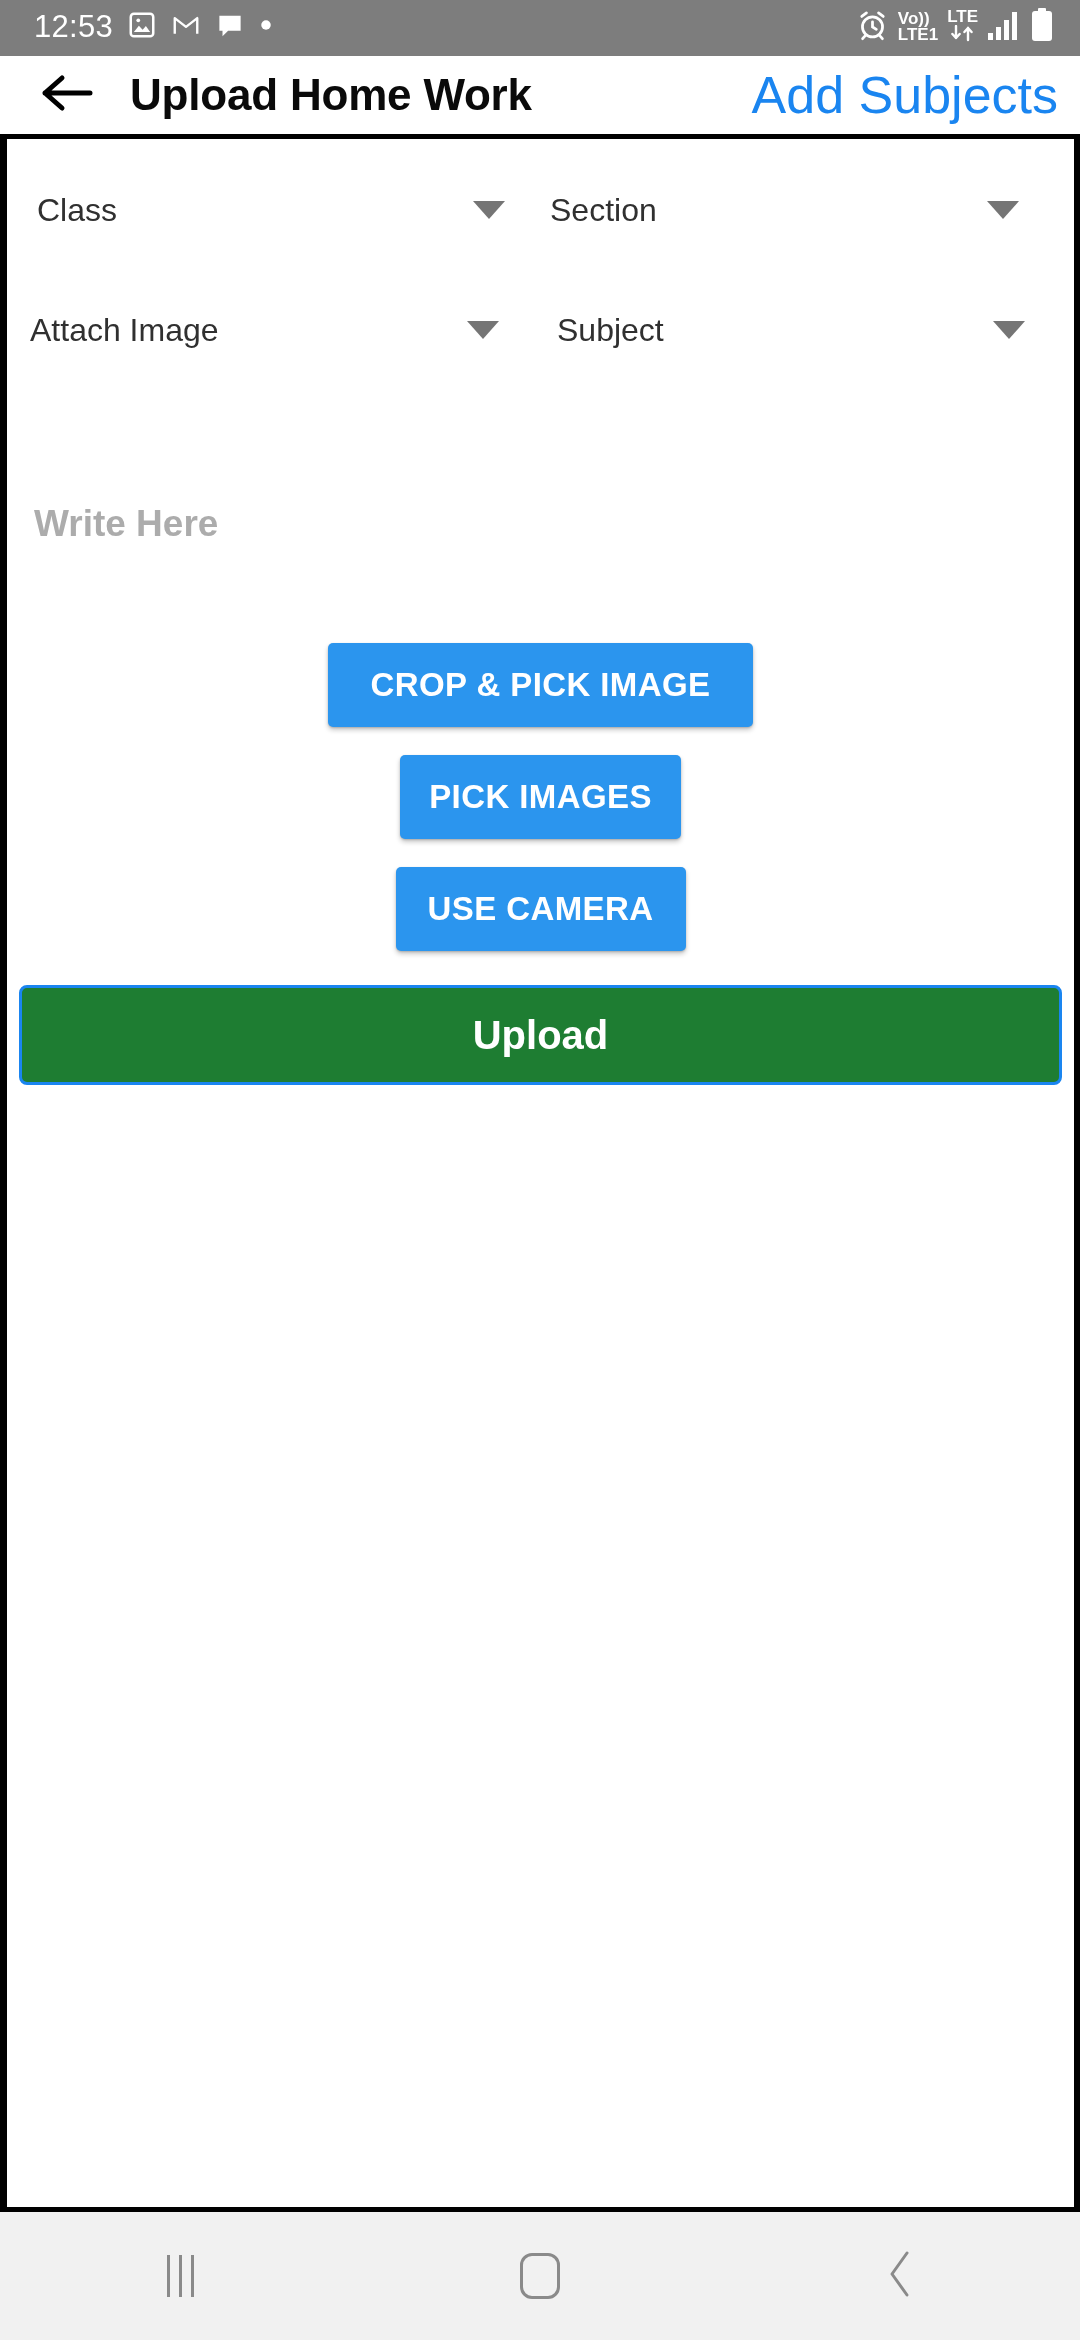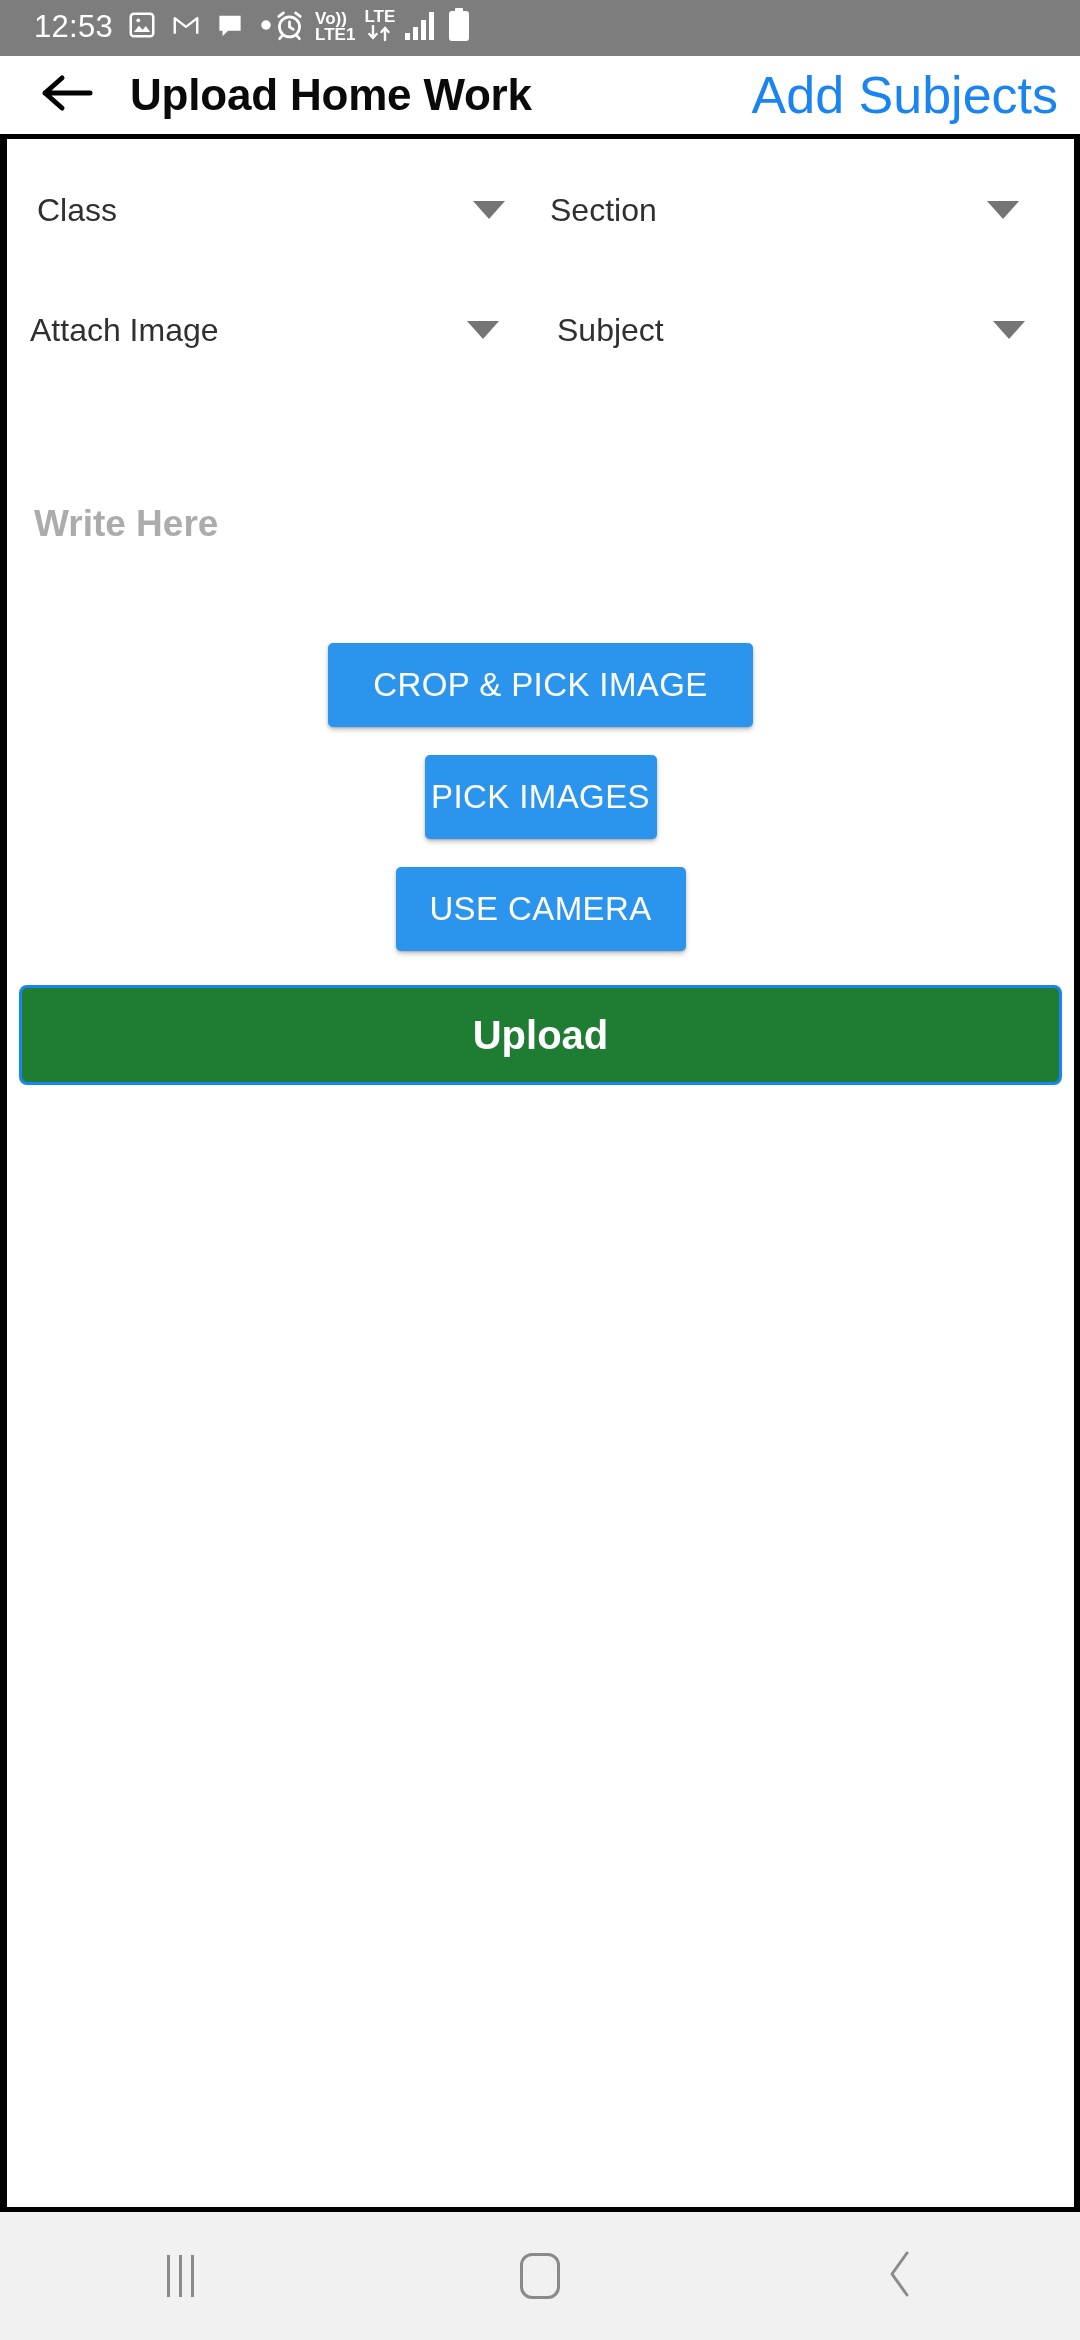--- a/index.html
+++ b/index.html
@@ -22,20 +22,21 @@
     display: flex;
     flex-direction: column;
   }
 
   
   .status-bar {
     height: 56px;
     background: #7d7d7d;
     display: flex;
     align-items: center;
+    justify-content: space-between;
     padding: 0 26px 2px 34px;
     box-sizing: border-box;
     flex: 0 0 auto;
   }
   .status-left {
     display: flex;
     align-items: center;
     gap: 14px;
   }
   .status-clock {
@@ -181,31 +182,31 @@
     display: flex;
     flex-direction: column;
     align-items: center;
   }
   .blue-btn {
     background: #2b95ee;
     color: #ffffff;
     border: none;
     border-radius: 5px;
     font-family: "Liberation Sans", sans-serif;
-    font-weight: normal;
+    font-weight: bold;
     font-size: 33px;
     letter-spacing: 0.4px;
     box-shadow: 0 3px 5px rgba(0,0,0,0.22), 0 1px 2px rgba(0,0,0,0.16);
     display: flex;
     align-items: center;
     justify-content: center;
     white-space: nowrap;
   }
   .btn-crop { width: 425px; height: 84px; }
-  .btn-pick { width: 232px; height: 84px; margin-top: 28px; }
+  .btn-pick { width: 281px; height: 84px; margin-top: 28px; }
   .btn-cam  { width: 290px; height: 84px; margin-top: 28px; }
 
   
   .upload-wrap {
     margin-top: 34px;
     padding: 0 12px;
     box-sizing: border-box;
   }
   .upload-btn {
     width: 100%;

